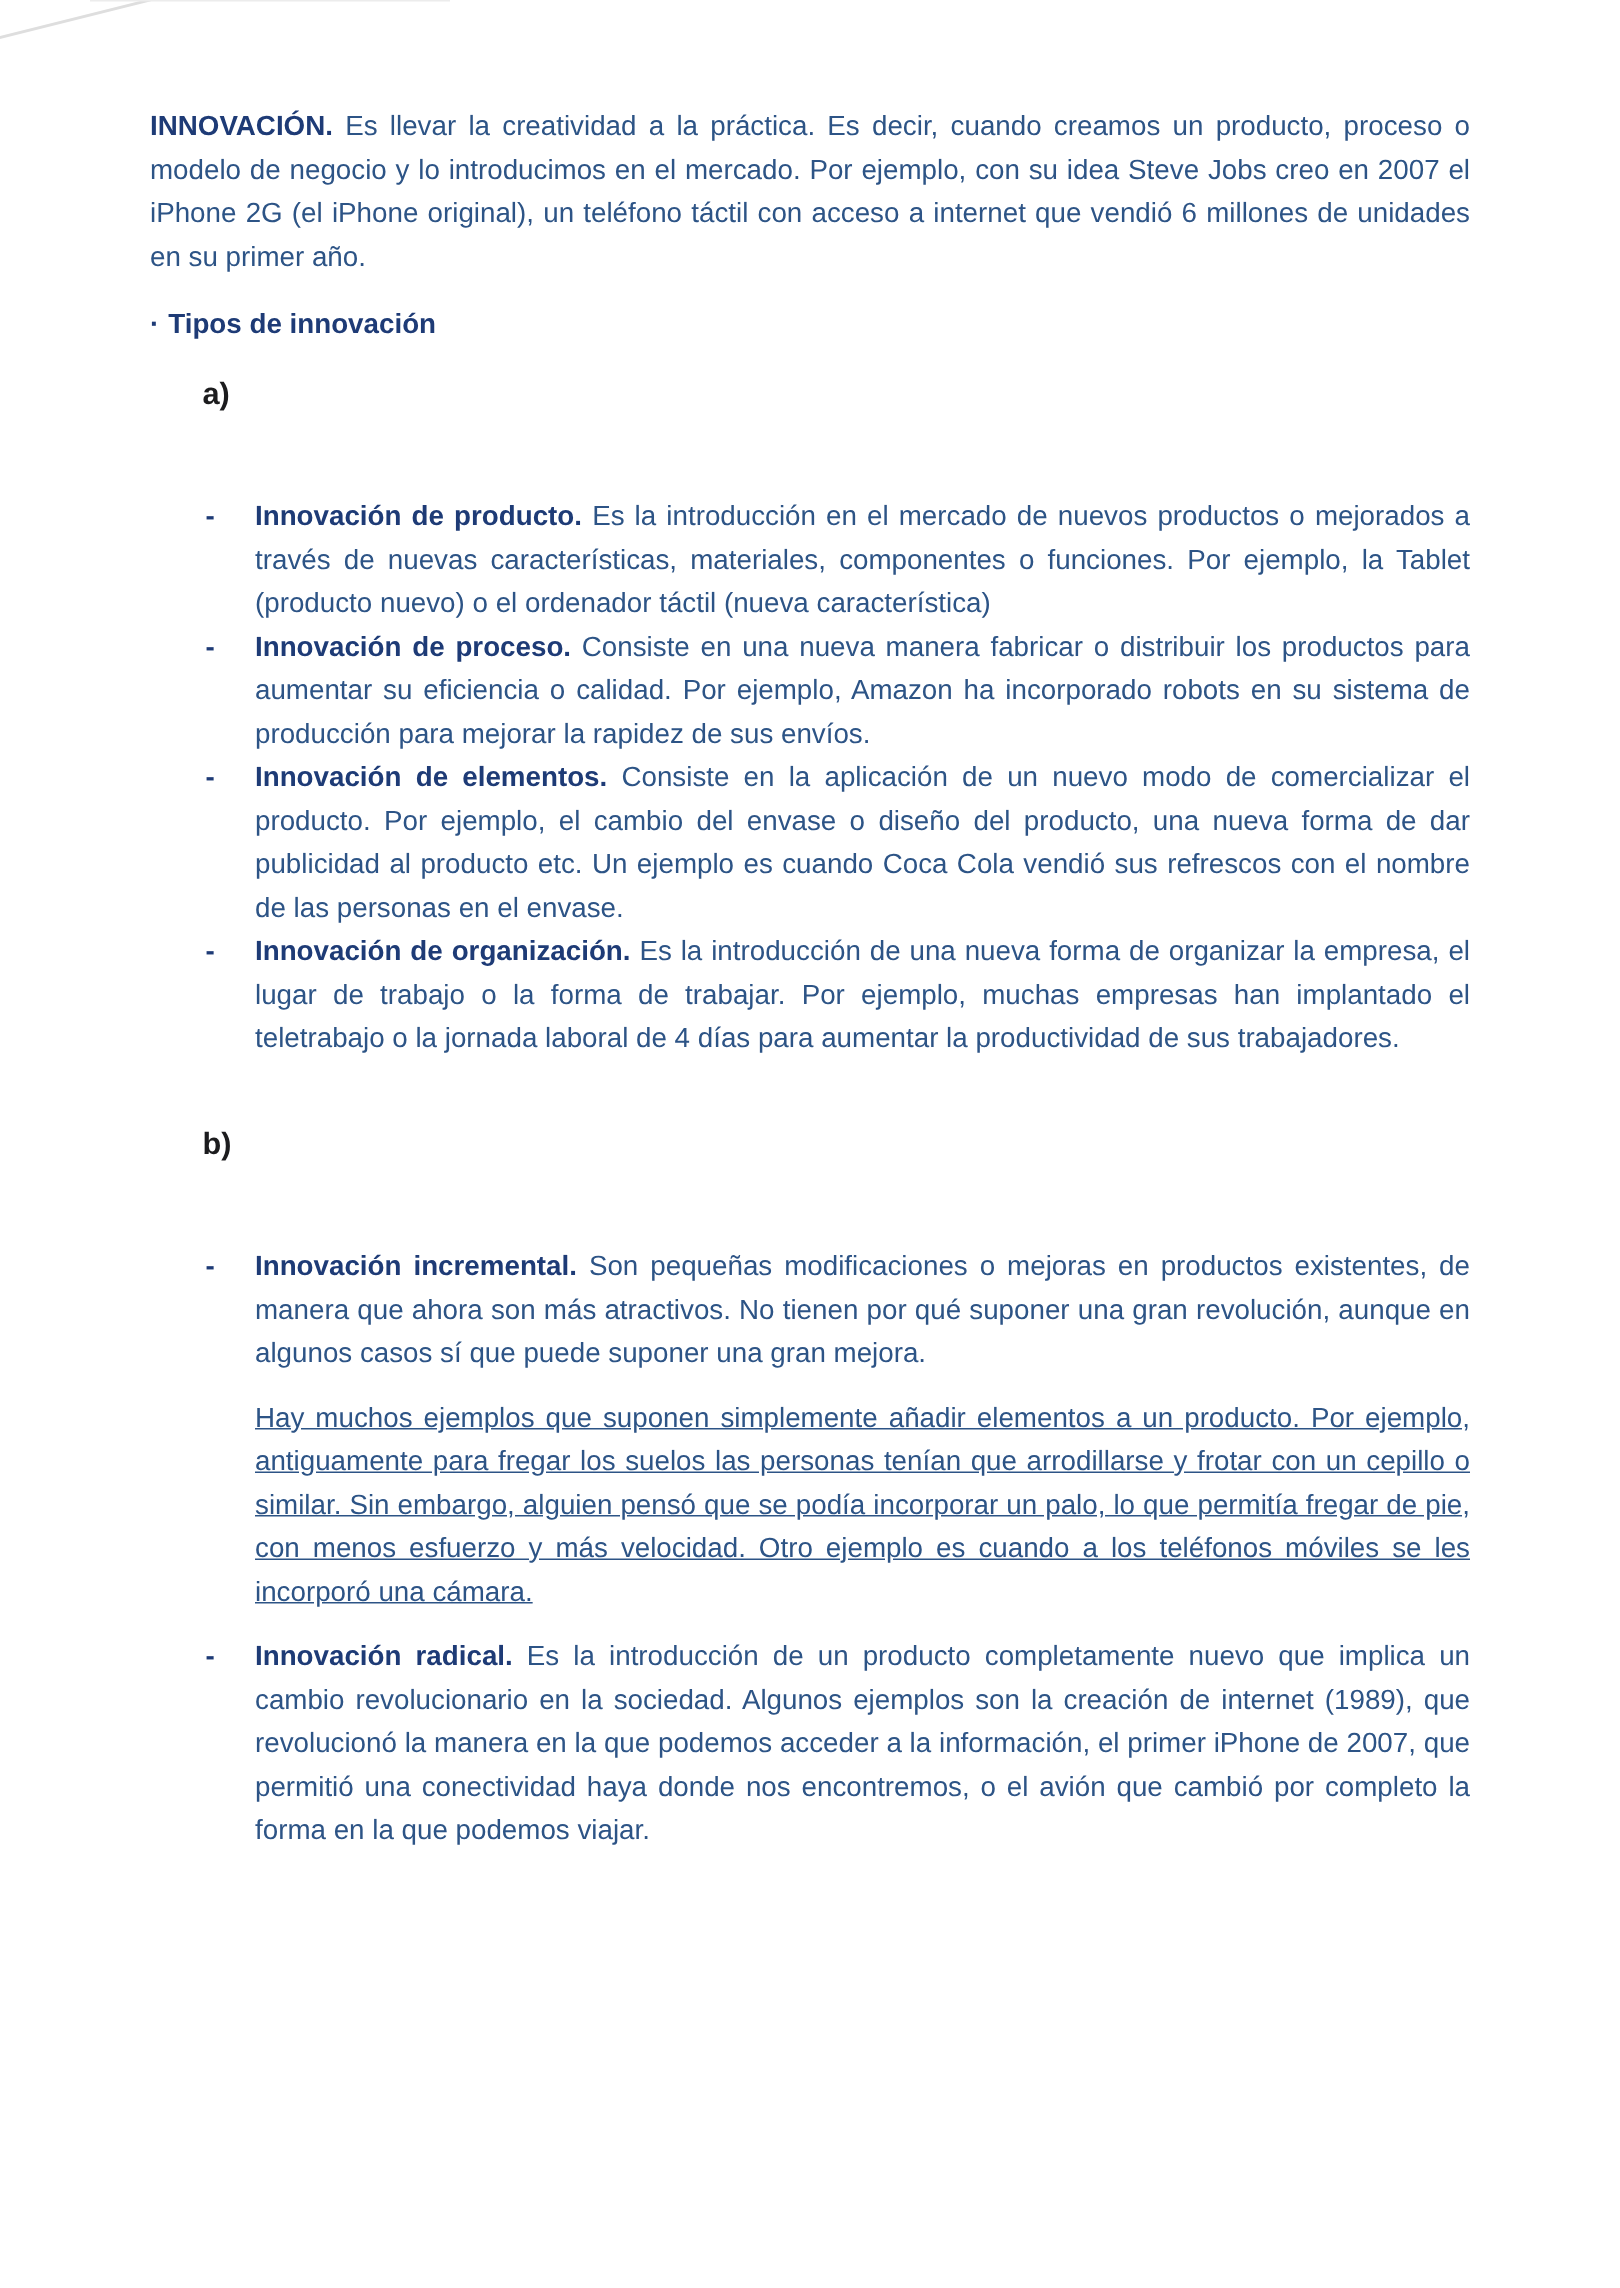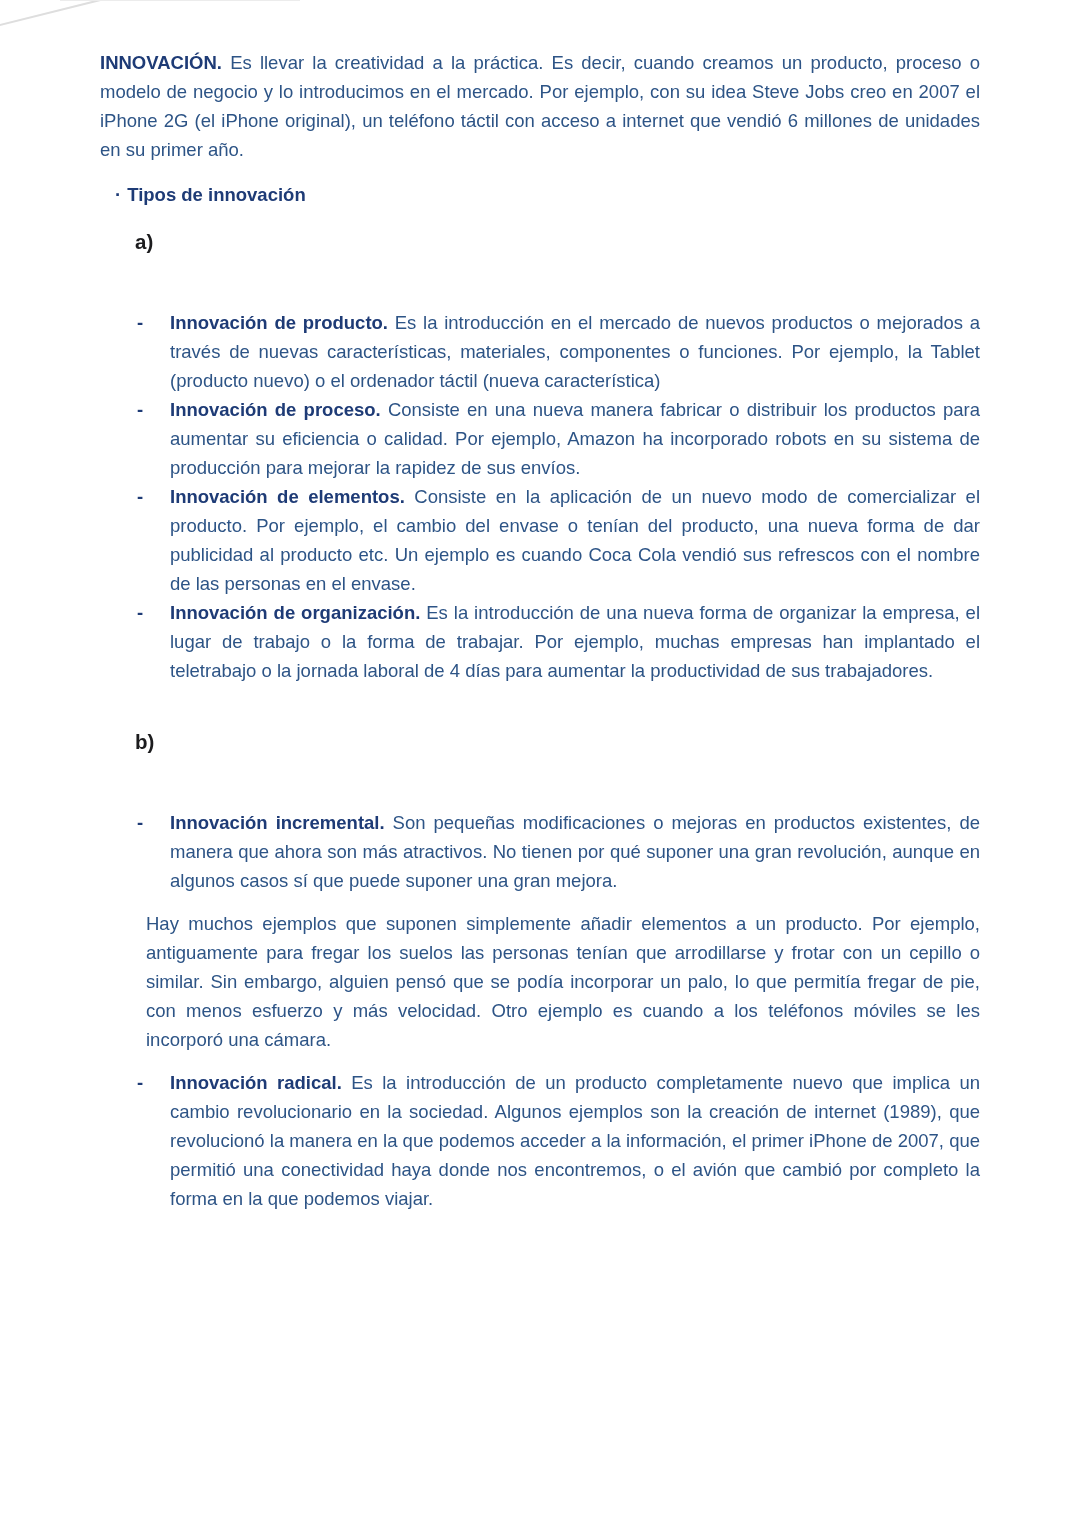--- a/index.html
+++ b/index.html
@@ -28,35 +28,35 @@
   }
   .top-edge-artifact {
     position: absolute;
     top: 0;
     left: 60px;
     width: 240px;
     height: 1px;
     background: #ececec;
   }
   .page {
-    padding: 48px 100px 0 100px;
+    padding: 69px 100px 0 100px;
   }
   p, .para {
     margin: 0 0 12px 0;
     text-align: justify;
   }
   .strong-blue {
     font-weight: bold;
     color: #1e3b76;
   }
   .underlined {
     text-decoration: underline;
   }
   .doc-bullet-title {
-    margin: 16px 0 18px 15px;
+    margin: 16px 0 18px 0;
     font-weight: bold;
     color: #1e3b76;
     text-align: left;
   }
   .doc-bullet-title .dot {
     font-weight: bold;
     margin-right: 6px;
   }
   .section-heading {
     display: flex;
@@ -88,22 +88,23 @@
     flex: none;
     padding-left: 37px;
     font-weight: bold;
     color: #1e3b76;
   }
   .list-item .item-body {
     flex: 1;
     text-align: justify;
   }
   .sub-para {
-    margin: 14px 0 0 46px;
+    margin: 14px 0 0 70px;
     text-align: justify;
+    text-decoration: underline;
   }
 </style>
 </head>
 <body>
 
 <div class="corner-artifact"></div>
 <div class="top-edge-artifact"></div>
 
 <div class="page">
 
@@ -123,21 +124,21 @@
       <span class="item-body"><span class="strong-blue">Innovación de producto.</span><span> Es la introducción en el mercado de nuevos productos o mejorados a través de nuevas características, materiales, componentes o funciones. Por ejemplo, la Tablet (producto nuevo) o el ordenador táctil (nueva característica)</span></span>
     </div>
 
     <div class="list-item">
       <span class="dash">-</span>
       <span class="item-body"><span class="strong-blue">Innovación de proceso.</span><span> Consiste en una nueva manera fabricar o distribuir los productos para aumentar su eficiencia o calidad. Por ejemplo, Amazon ha incorporado robots en su sistema de producción para mejorar la rapidez de sus envíos.</span></span>
     </div>
 
     <div class="list-item">
       <span class="dash">-</span>
-      <span class="item-body"><span class="strong-blue">Innovación de elementos.</span><span> Consiste en la aplicación de un nuevo modo de comercializar el producto. Por ejemplo, el cambio del envase o tenían del producto, una nueva forma de dar publicidad al producto etc. Un ejemplo es cuando Coca Cola vendió sus refrescos con el nombre de las personas en el envase.</span></span>
+      <span class="item-body"><span class="strong-blue">Innovación de elementos.</span><span> Consiste en la aplicación de un nuevo modo de comercializar el producto. Por ejemplo, el cambio del envase o diseño del producto, una nueva forma de dar publicidad al producto etc. Un ejemplo es cuando Coca Cola vendió sus refrescos con el nombre de las personas en el envase.</span></span>
     </div>
 
     <div class="list-item">
       <span class="dash">-</span>
       <span class="item-body"><span class="strong-blue">Innovación de organización.</span><span> Es la introducción de una nueva forma de organizar la empresa, el lugar de trabajo o la forma de trabajar. Por ejemplo, muchas empresas han implantado el teletrabajo o la jornada laboral de 4 días para aumentar la productividad de sus trabajadores.</span></span>
     </div>
 
   </div>
 
   <div class="section-heading second">

